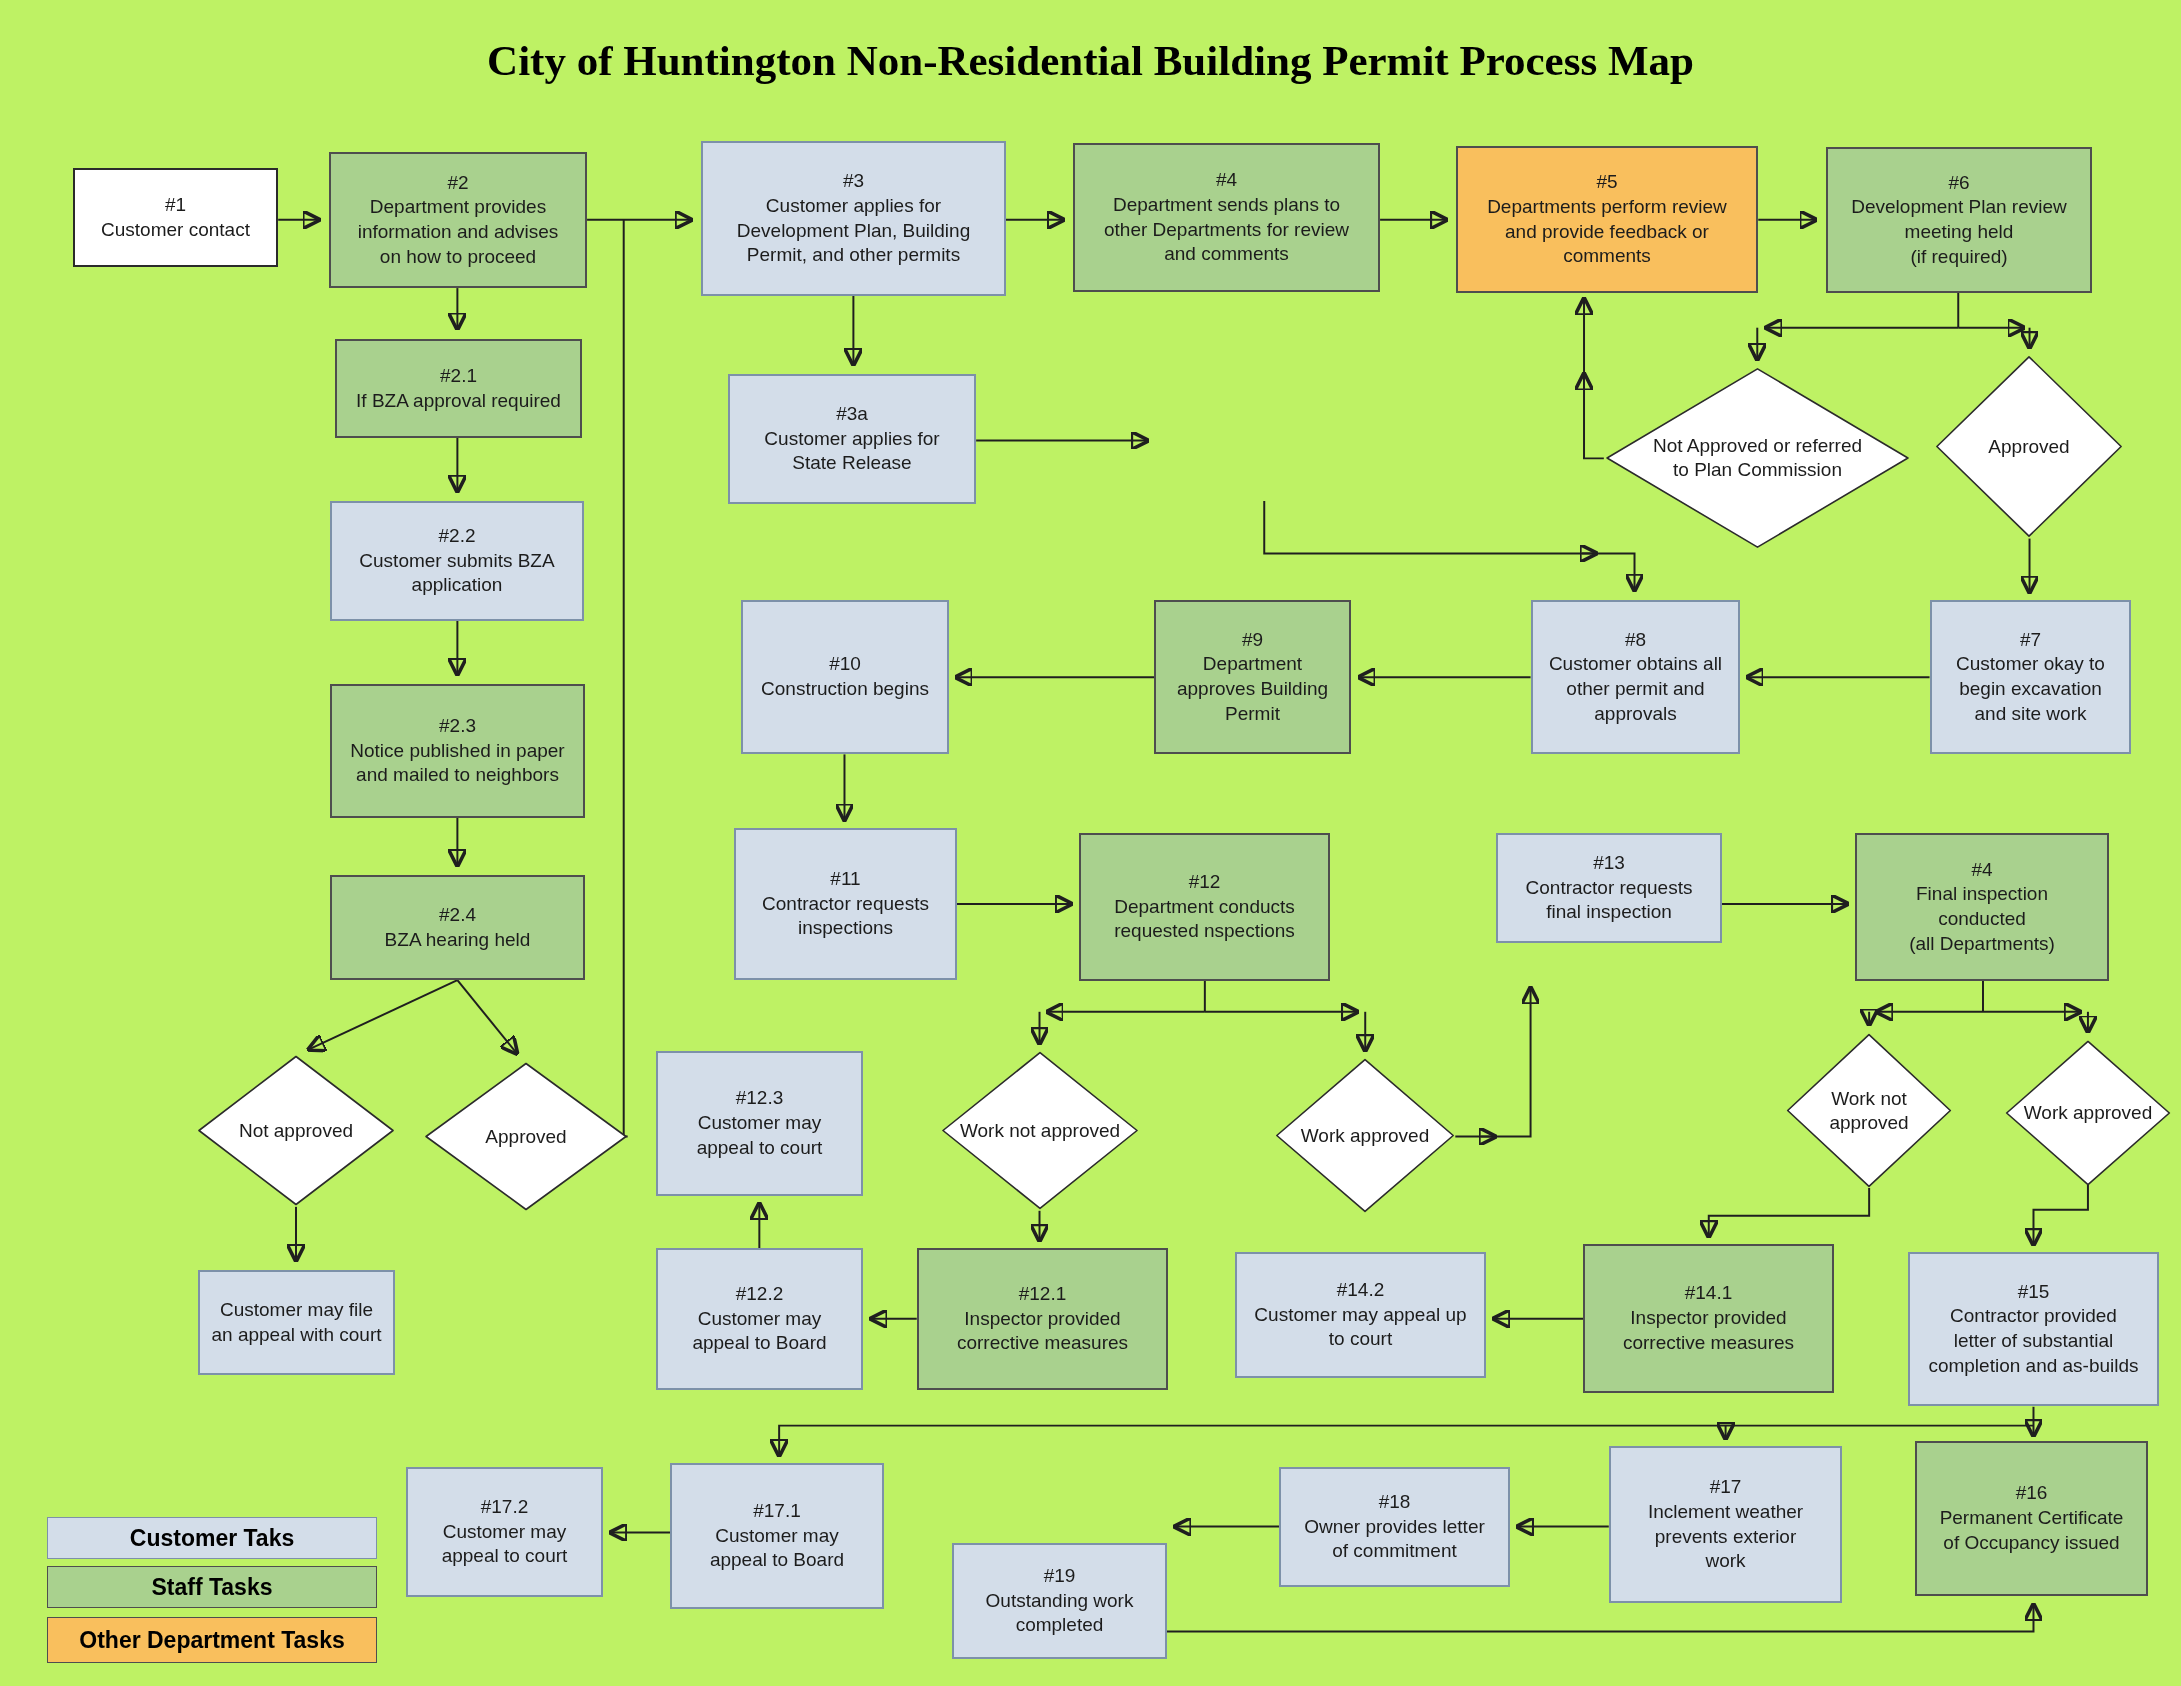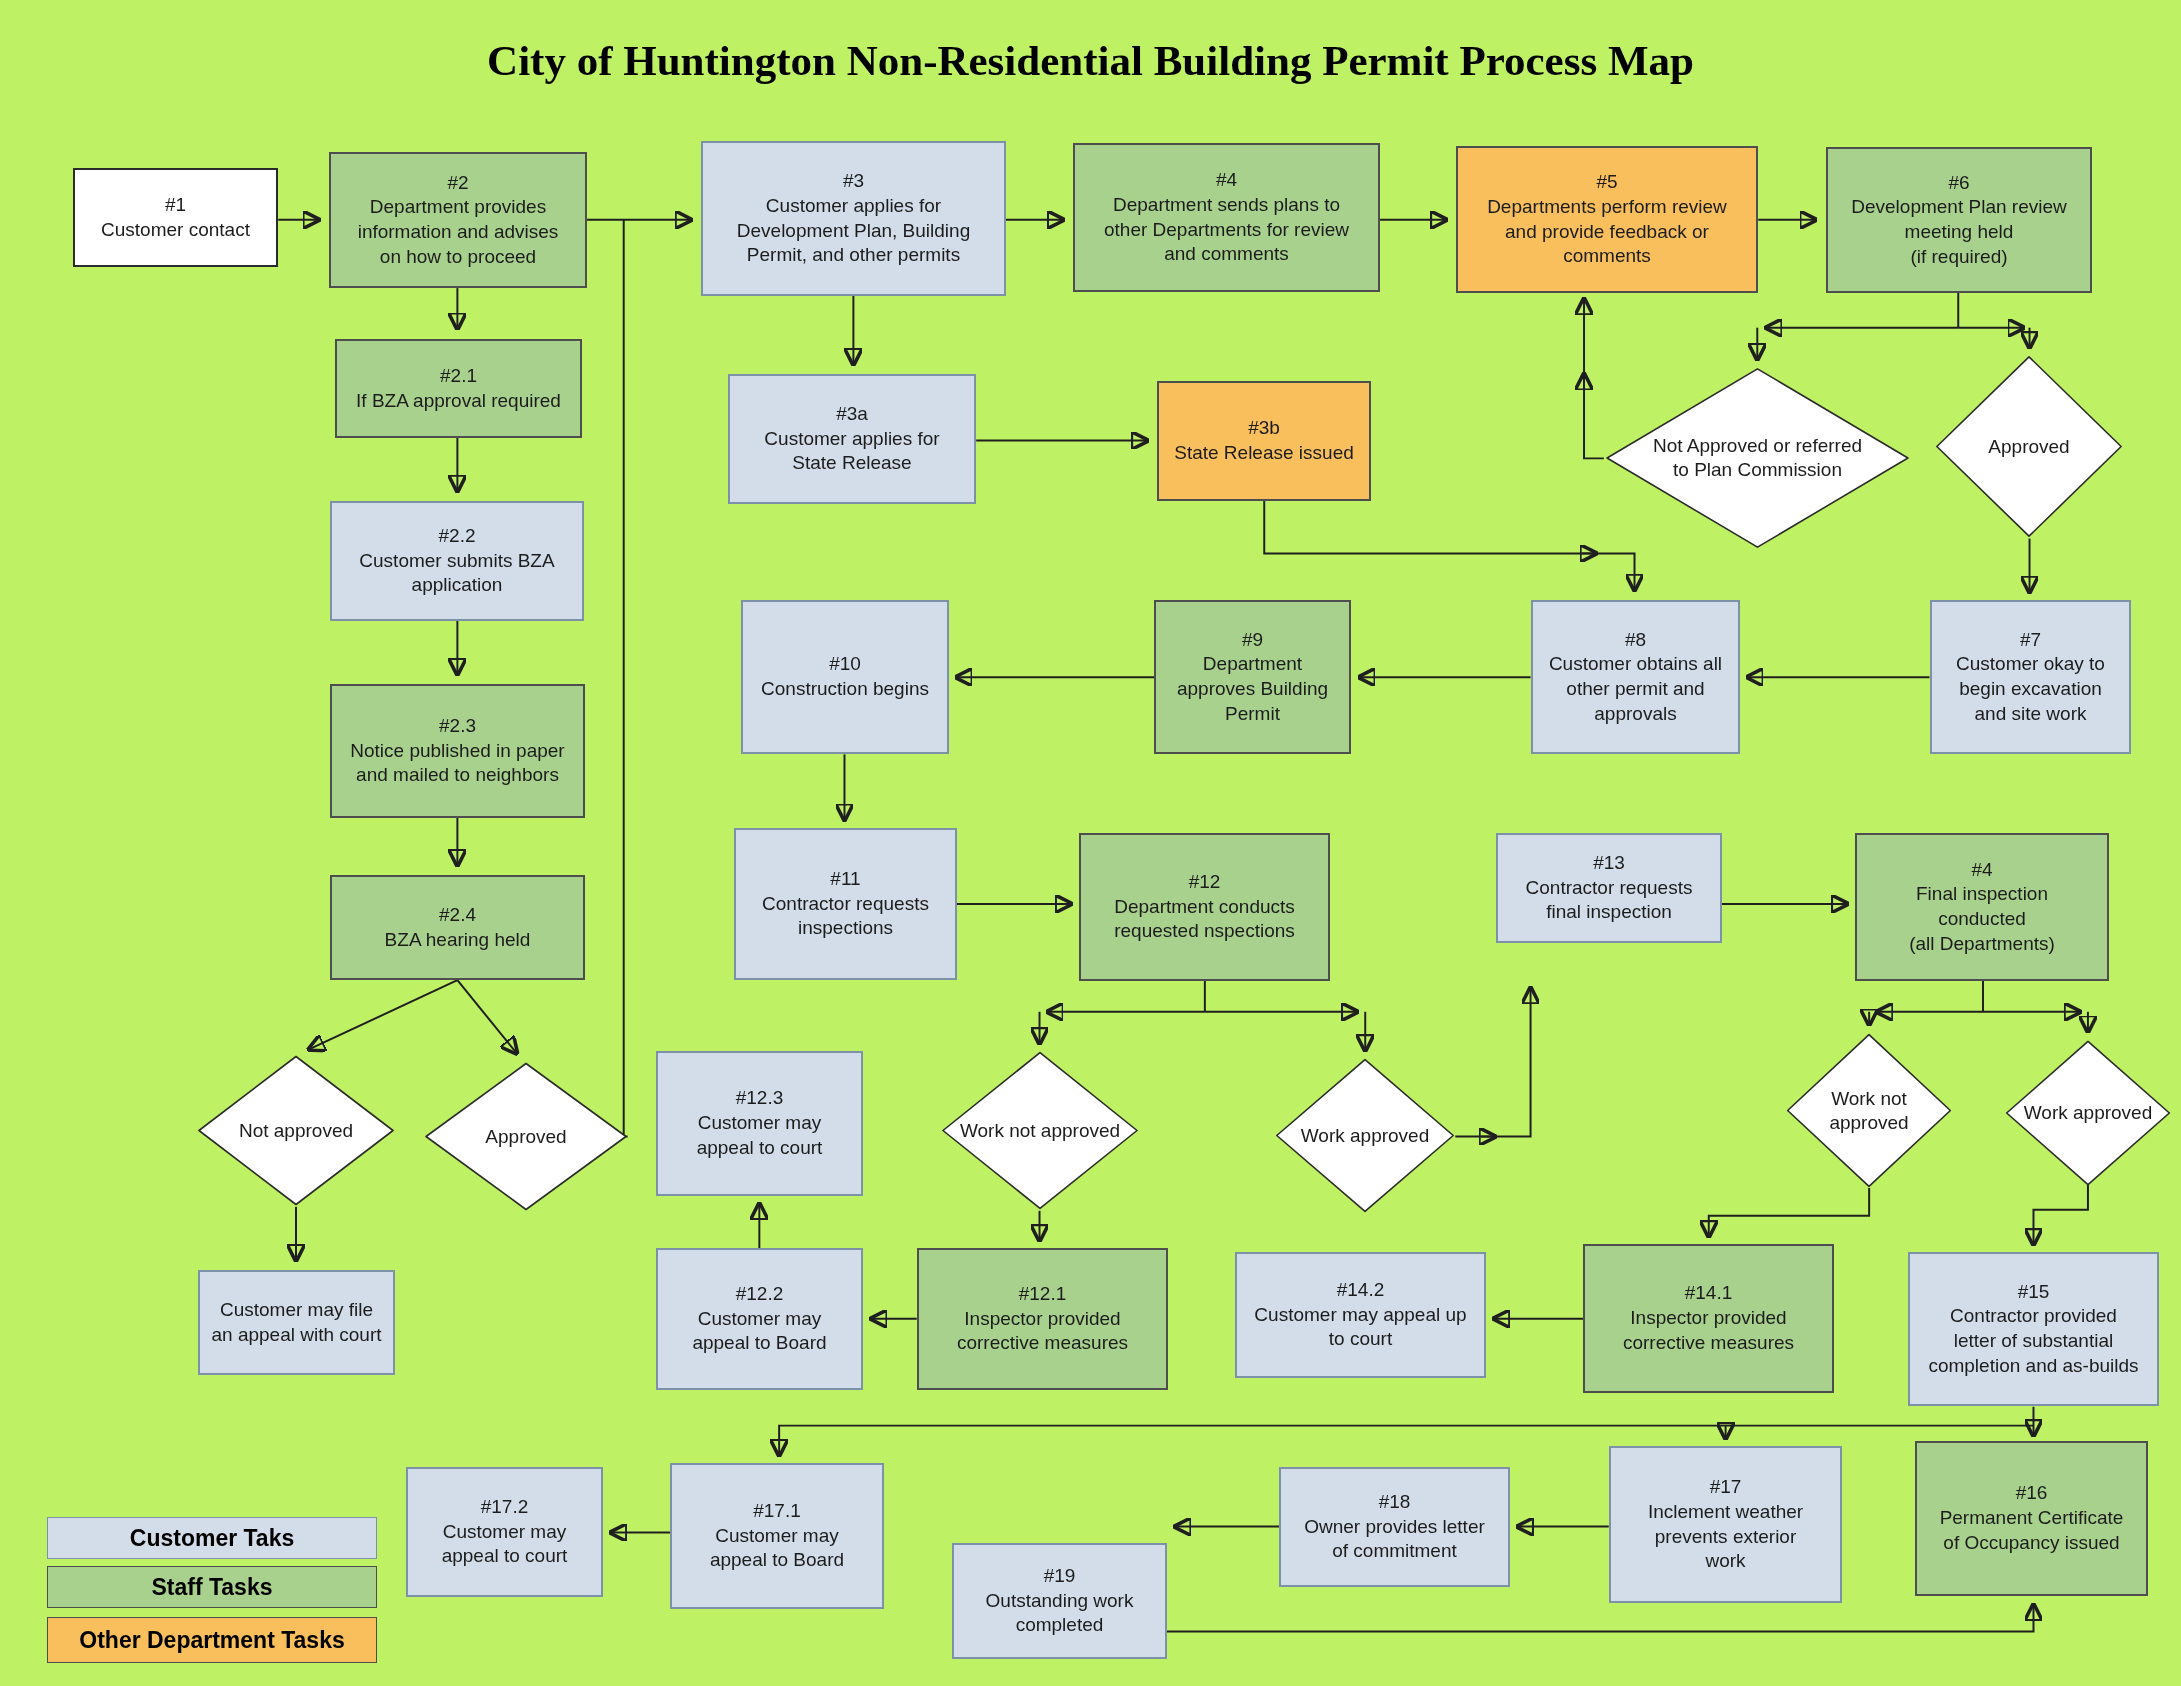--- a/index.html
+++ b/index.html
@@ -129,22 +129,20 @@
 Notice published in paper
 and mailed to neighbors</div>
   <div class="node staff" style="left:330px;top:875px;width:255px;height:105px">#2.4
 BZA hearing held</div>
   <div class="node customer" style="left:198px;top:1270px;width:197px;height:105px">Customer may file
 an appeal with court</div>
 
   <div class="node customer" style="left:728px;top:374px;width:248px;height:130px">#3a
 Customer applies for
 State Release</div>
-  <div class="node other" style="left:1157px;top:381px;width:214px;height:120px">#3b
-State Release issued</div>
 
   <div class="node customer" style="left:741px;top:600px;width:208px;height:154px">#10
 Construction begins</div>
   <div class="node staff" style="left:1154px;top:600px;width:197px;height:154px">#9
 Department
 approves Building
 Permit</div>
   <div class="node customer" style="left:1531px;top:600px;width:209px;height:154px">#8
 Customer obtains all
 other permit and

